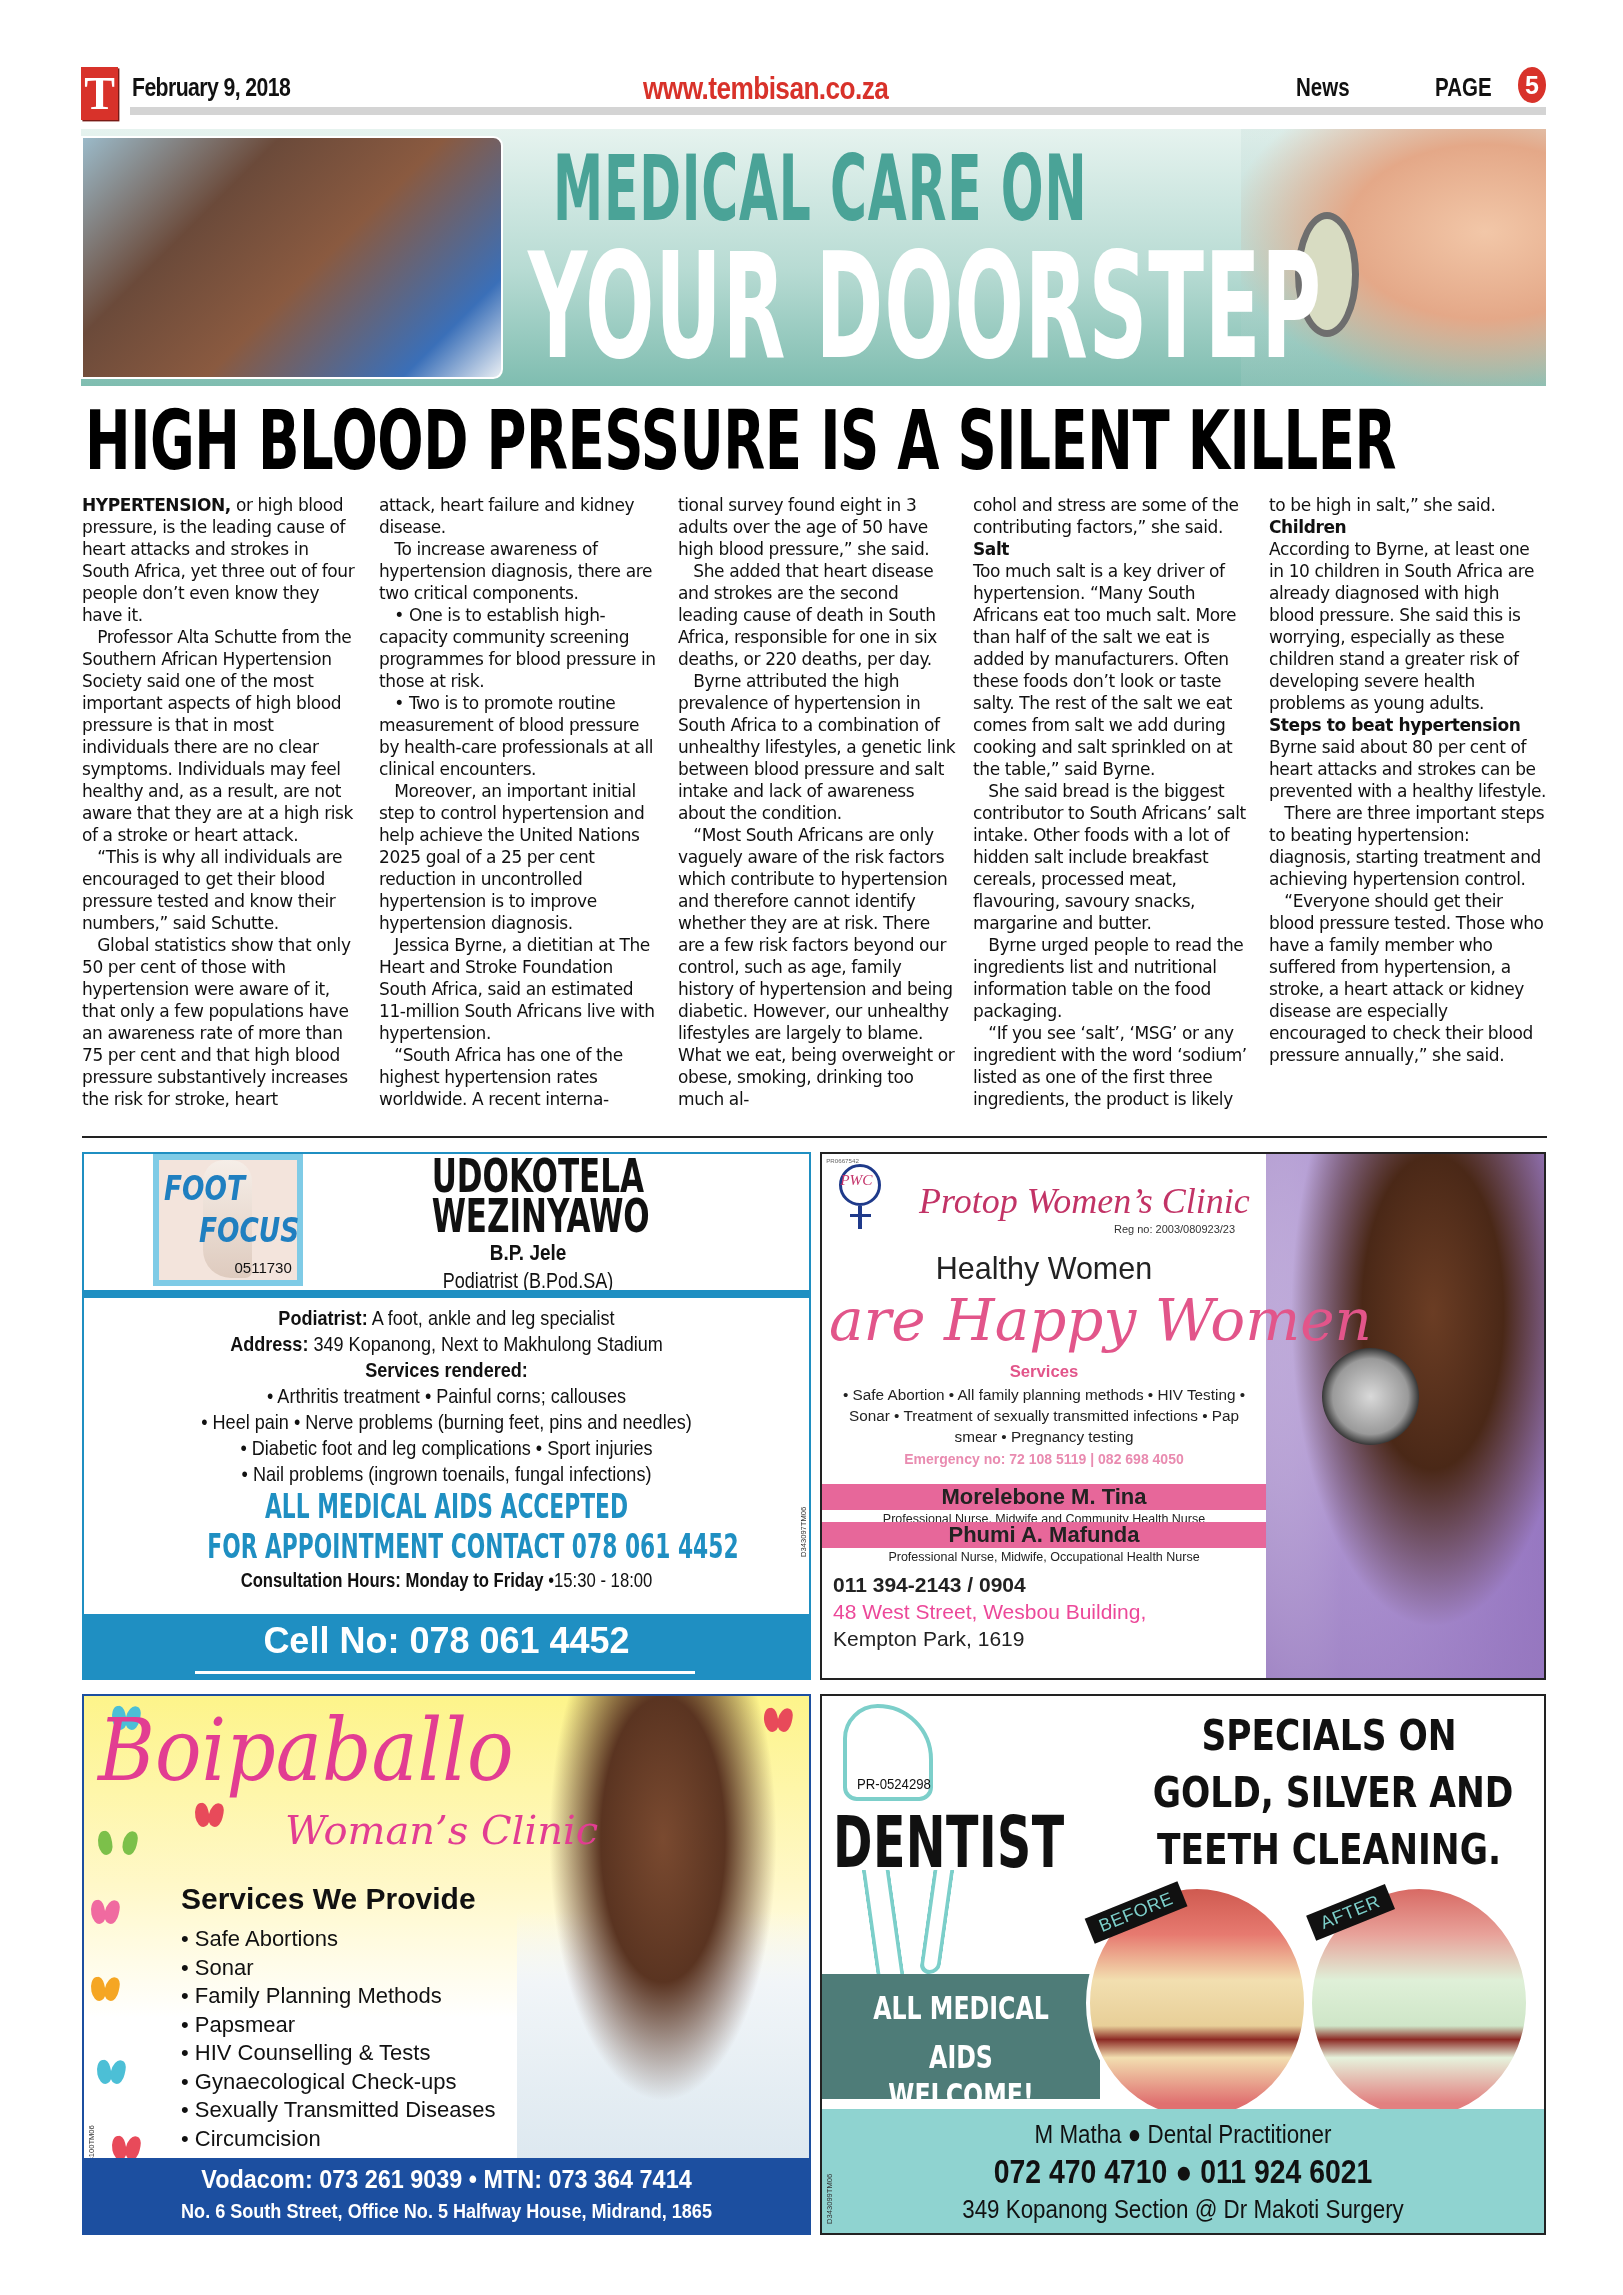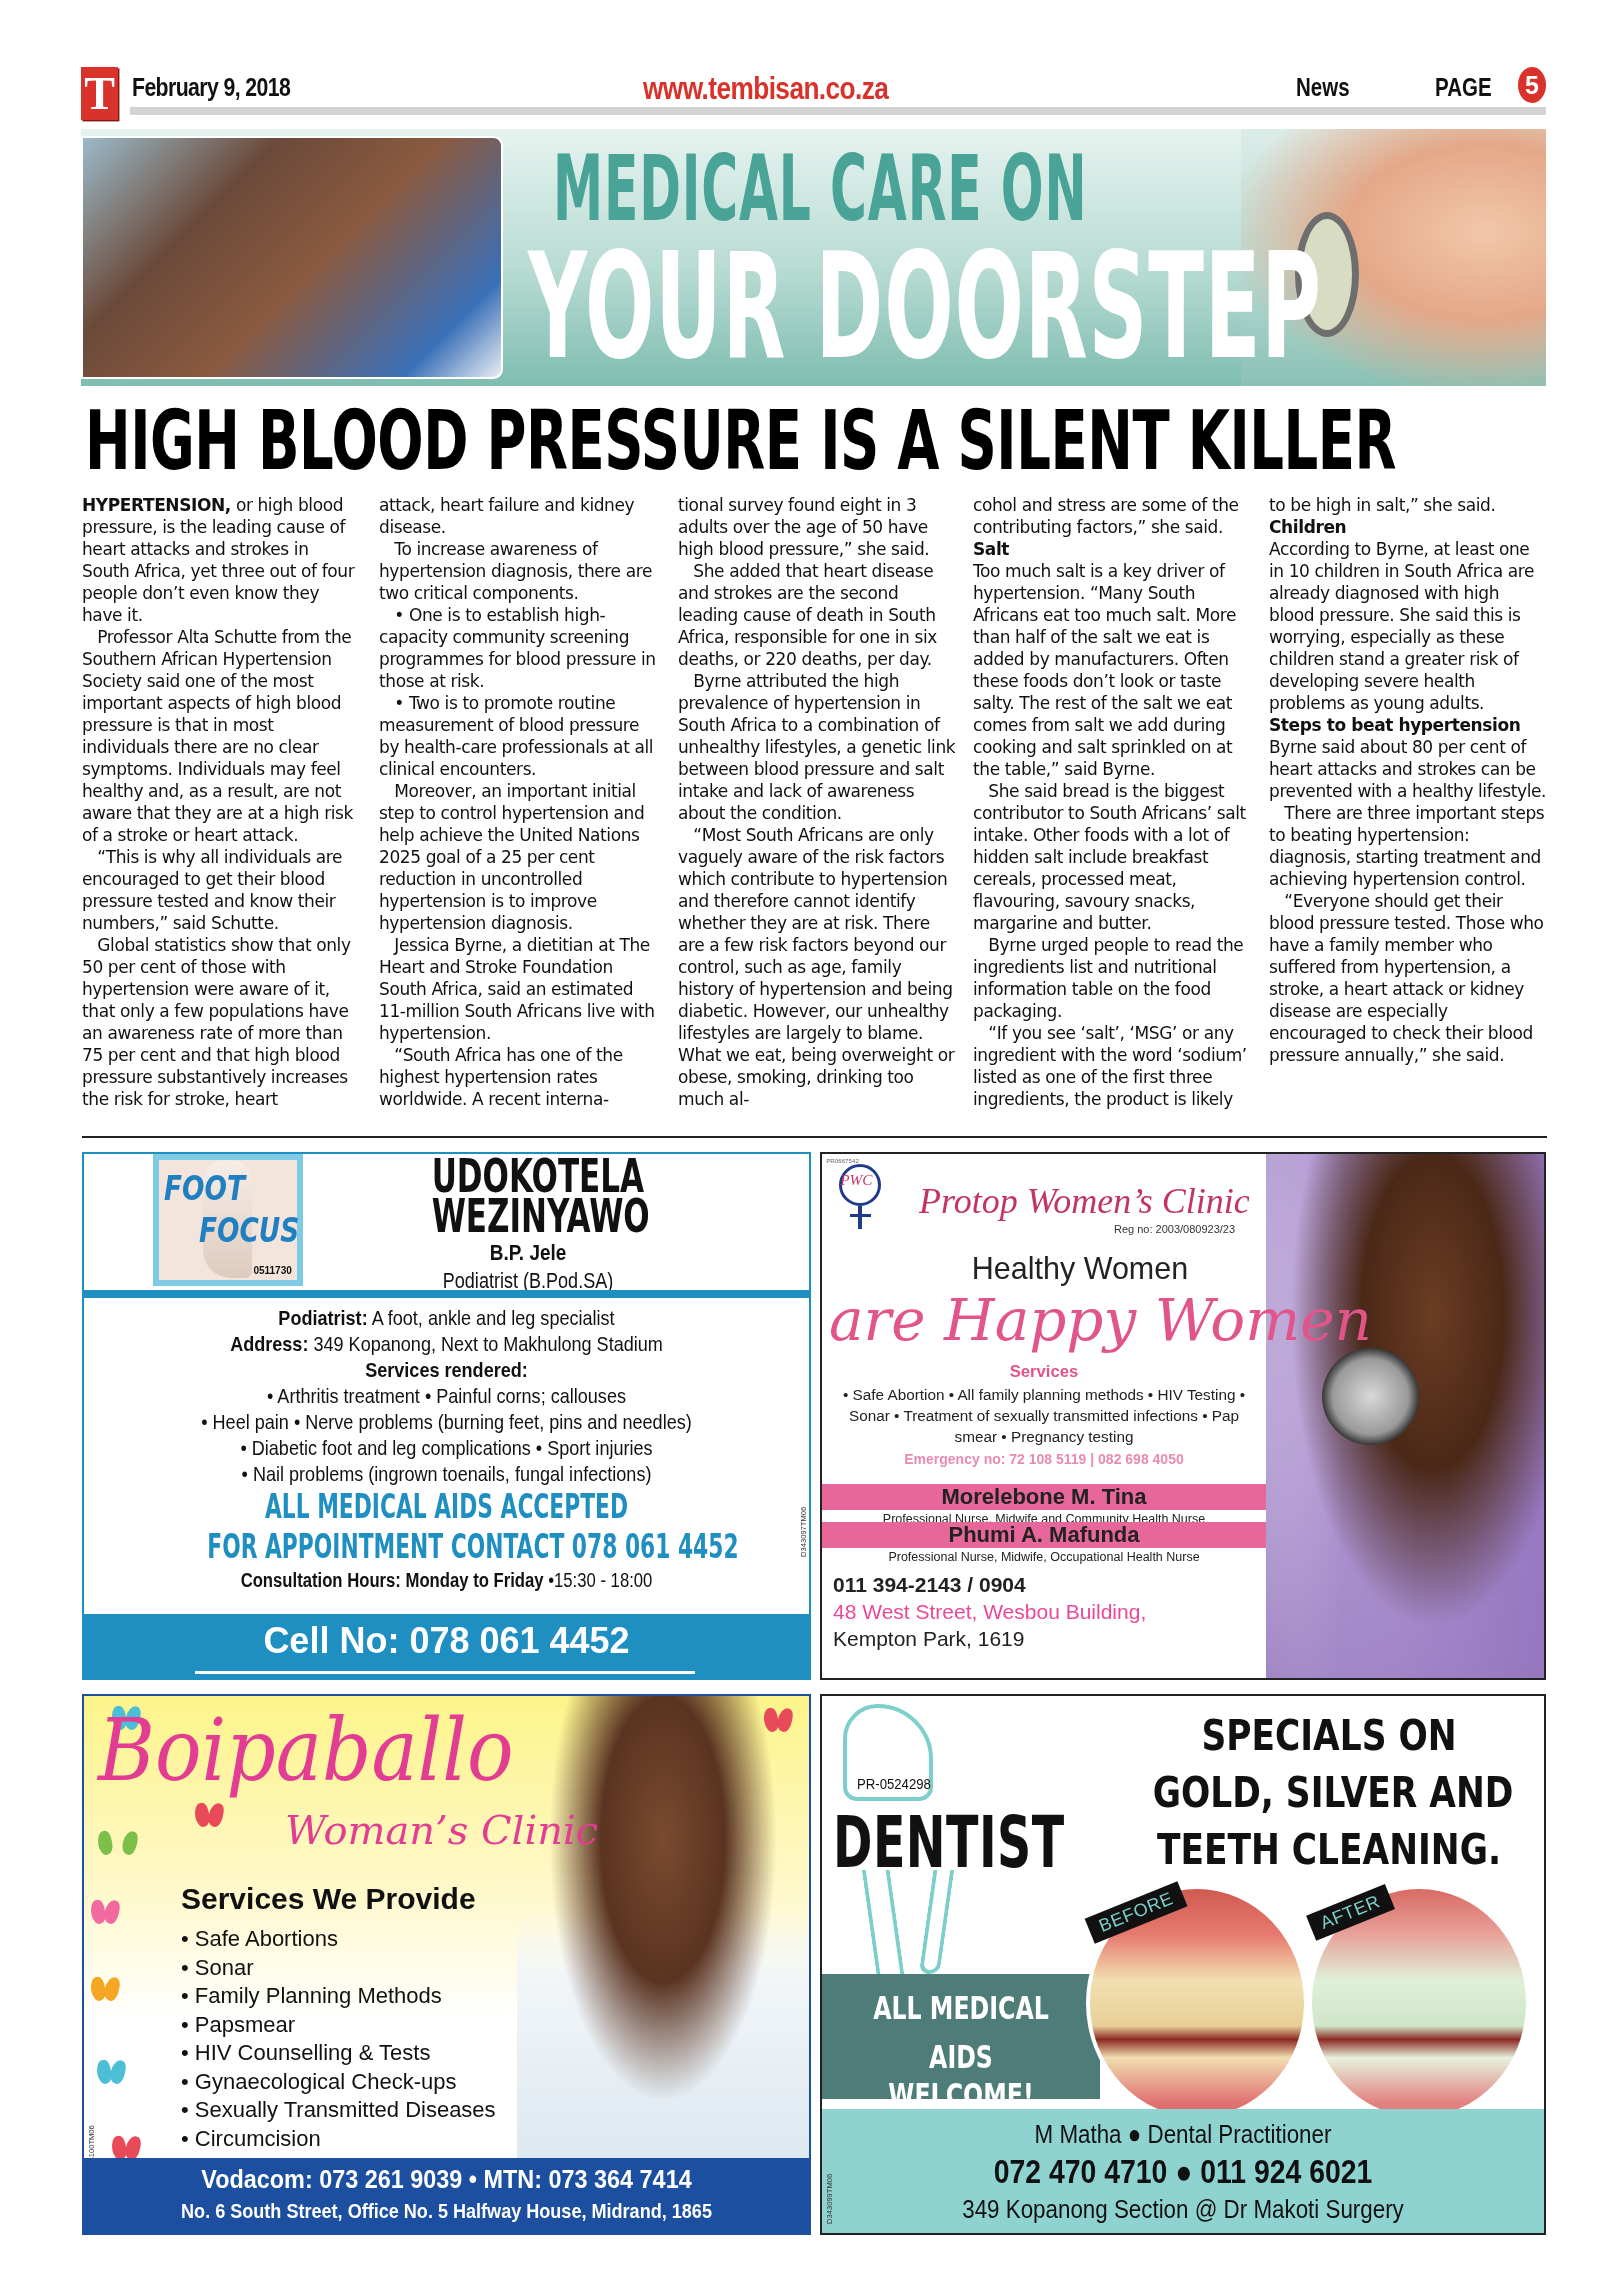--- a/index.html
+++ b/index.html
@@ -49,21 +49,21 @@
   .ad { position: absolute; overflow: hidden; }
 
   
   .ad-foot { left: 82px; top: 1152px; width: 729px; height: 528px; border: 2.8px solid #1f8fc2; background: #fff; }
   .ff-logo { position: absolute; left: 69px; top: 0; width: 150px; height: 132px; background: #7fcbe6; padding: 5.6px; }
   .ff-logo-inner { width: 100%; height: 100%; background: #f3e4dc; position: relative; padding-left: 13px; }
   .ff-foot { position: absolute; left: 44px; top: 0; width: 49px; height: 118px; background: linear-gradient(180deg,#f6efe9,#dcc8bb); border-radius: 21px 21px 7px 28px; opacity: 0.9; }
   .ff-word1, .ff-word2 { position: absolute; font-family: "DejaVu Sans", sans-serif; font-style: italic; font-weight: bold; color: #1f7fc0; transform: scaleX(0.8); transform-origin: left; }
   .ff-word1 { left: 5.6px; top: 9.7px; font-size: 33px; }
   .ff-word2 { left: 40px; top: 51px; font-size: 33px; }
-  .ff-code { position: absolute; right: 5.6px; bottom: 4.2px; font-size: 10px; font-weight: bold; }
+  .ff-code { position: absolute; right: 5.6px; bottom: 4.2px; font-size: 15px; font-weight: normal; }
   .ff-title1, .ff-title2 { position: absolute; left: 298px; width: 292px; text-align: center; font-family: "DejaVu Sans", sans-serif; font-weight: bold; font-size: 47px; transform: scaleX(0.66); line-height: 43px; }
   .ff-title1 { top: 0px; }
   .ff-title2 { top: 40px; }
   .ff-name { position: absolute; left: 298px; width: 292px; top: 86px; text-align: center; font-weight: bold; font-size: 22px; transform: scaleX(0.86); }
   .ff-cred { position: absolute; left: 298px; width: 292px; top: 114px; text-align: center; font-size: 22px; transform: scaleX(0.82); }
   .ff-band { position: absolute; left: 0; top: 136px; width: 100%; height: 8.3px; background: #1f8fc2; }
   .ff-body { position: absolute; left: 0; top: 151px; width: 100%; text-align: center; }
   .ff-line { font-size: 21px; line-height: 26px; transform: scaleX(0.86); white-space: nowrap; }
   .ff-line b { font-weight: bold; }
   .ff-blue { font-family: "DejaVu Sans", sans-serif; font-weight: bold; color: #1f8fc2; font-size: 33px; line-height: 40px; transform: scaleX(0.66); white-space: nowrap; }
@@ -78,21 +78,21 @@
   .pt-nurse { position: absolute; right: 0; top: 0; width: 278px; height: 528px; background: radial-gradient(ellipse at 60% 30%, #6b3d24 0%, #4a2817 30%, rgba(160,130,200,0.6) 60%, rgba(150,120,190,0.9) 100%); }
   .pt-stetho { position: absolute; right: 125px; top: 194px; width: 97px; height: 97px; border-radius: 50%; background: radial-gradient(circle, #d9d9d9 0%, #9a9a9a 55%, #3a3a3a 70%); }
   .pt-panel { position: absolute; left: 0; top: 0; width: 444px; height: 523px; background: #ffffff; }
   .pt-logo { position: absolute; left: 14px; top: 9.7px; width: 49px; height: 69px; }
   .pt-ring { position: absolute; left: 2.8px; top: 0; width: 42px; height: 42px; border: 3.5px solid #1f3a8a; border-radius: 50%; }
   .pt-cross-v { position: absolute; left: 22px; top: 42px; width: 3.5px; height: 23.6px; background: #1f3a8a; }
   .pt-cross-h { position: absolute; left: 14px; top: 50px; width: 21px; height: 3.5px; background: #1f3a8a; }
   .pt-initials { position: absolute; left: 4.2px; top: 7px; font-family: "Liberation Serif", serif; font-style: italic; color: #c4336a; font-size: 15.3px; }
   .pt-name { position: absolute; left: 97px; top: 26px; font-family: "Liberation Serif", serif; font-style: italic; color: #c23366; font-size: 36px; white-space: nowrap; }
   .pt-reg { position: absolute; left: 292px; top: 69px; font-size: 11px; color: #333; }
-  .pt-tag1 { position: absolute; left: 0; width: 444px; top: 97px; text-align: center; font-size: 30.5px; color: #222; margin-left: 36px; }
+  .pt-tag1 { position: absolute; left: 0; width: 444px; top: 97px; text-align: center; font-size: 30.5px; color: #222; }
   .pt-tag2 { position: absolute; left: 7px; top: 132px; font-family: "DejaVu Serif", serif; font-style: italic; color: #e2558a; font-size: 58px; white-space: nowrap; }
   .pt-svc-h { position: absolute; left: 0; width: 444px; top: 208px; text-align: center; color: #e2558a; font-weight: bold; font-size: 16.7px; }
   .pt-svc { position: absolute; left: 14px; width: 416px; top: 230px; text-align: center; font-size: 15.3px; line-height: 21px; color: #222; }
   .pt-emerg { position: absolute; left: 0; width: 444px; top: 297px; text-align: center; color: #e98bb0; font-weight: bold; font-size: 14px; }
   .pt-bar { position: absolute; left: 0; width: 444px; height: 26px; background: #e7679a; text-align: center; font-weight: bold; font-size: 22px; line-height: 26px; color: #222; }
   .pt-bar1 { top: 330px; } .pt-bar2 { top: 368px; }
   .pt-role { position: absolute; left: 0; width: 444px; text-align: center; font-size: 12.5px; color: #222; }
   .pt-role1 { top: 358px; } .pt-role2 { top: 396px; }
   .pt-phone { position: absolute; left: 11px; top: 419px; font-size: 21px; font-weight: bold; color: #222; }
   .pt-addr1 { position: absolute; left: 11px; top: 446px; font-size: 21px; color: #ec4899; }

